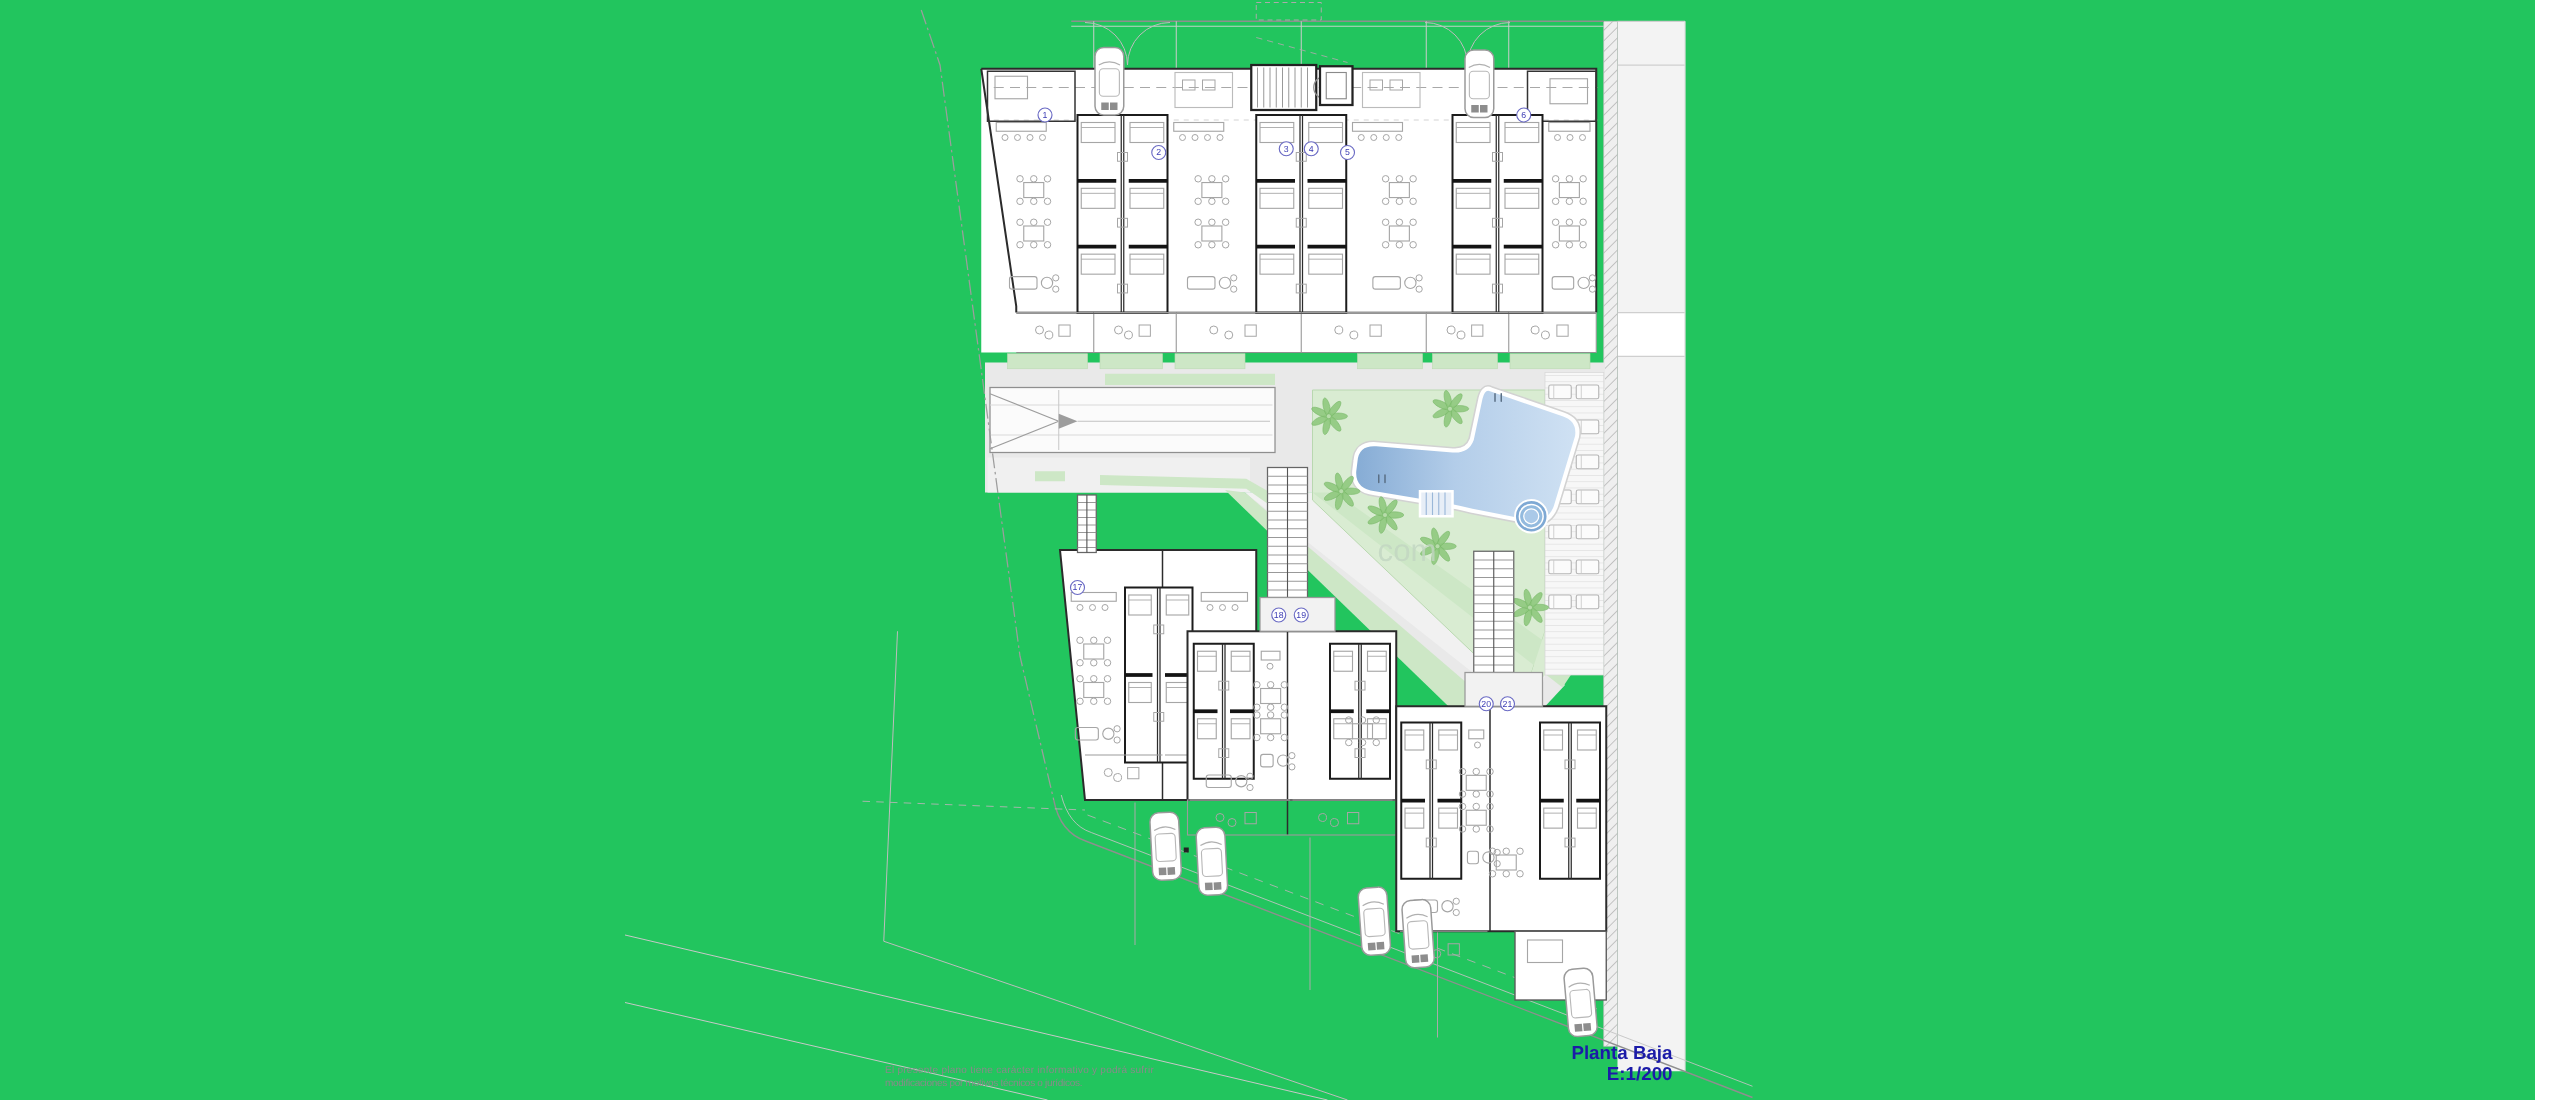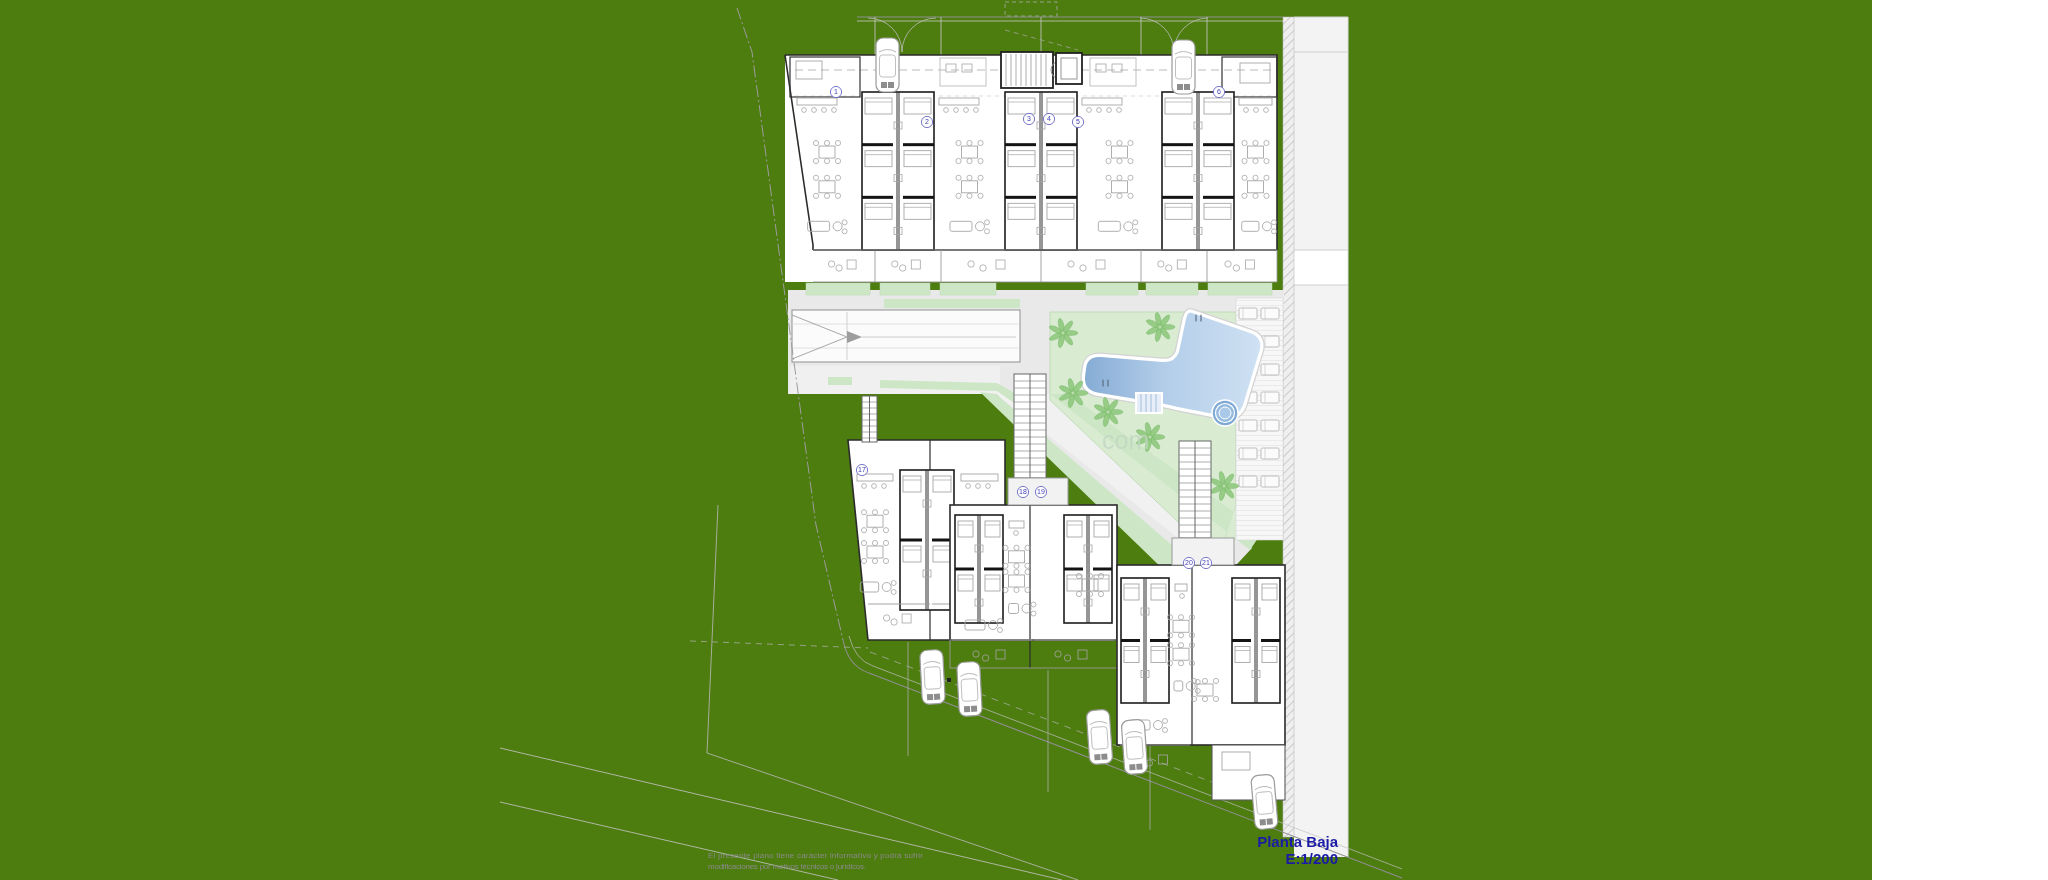--- a/index.html
+++ b/index.html
@@ -1,16 +1,16 @@
 <!DOCTYPE html>
 <html><head>
 <meta charset="utf-8">
 <style>
   html,body{margin:0;padding:0;background:#ffffff;}
-  #stage{position:relative;width:1872px;height:880px;background:#4d7c0f;overflow:hidden;
+  #stage{position:relative;width:2028px;height:880px;background:#22c55e;overflow:hidden;
          font-family:"Liberation Sans", sans-serif;}
   svg{position:absolute;left:0;top:0;}
   text{font-family:"Liberation Sans", sans-serif;}
   .title-text{font-weight:bold;}
 </style>
 </head>
 <body>
 
 <div id="stage">
   <svg id="plan" viewBox="0 0 2048 880" width="2048" height="880">

